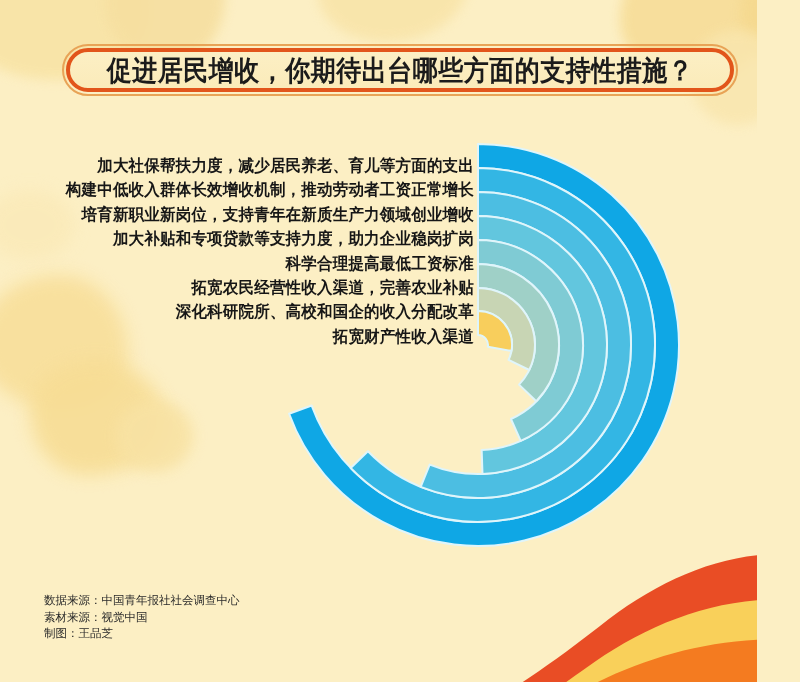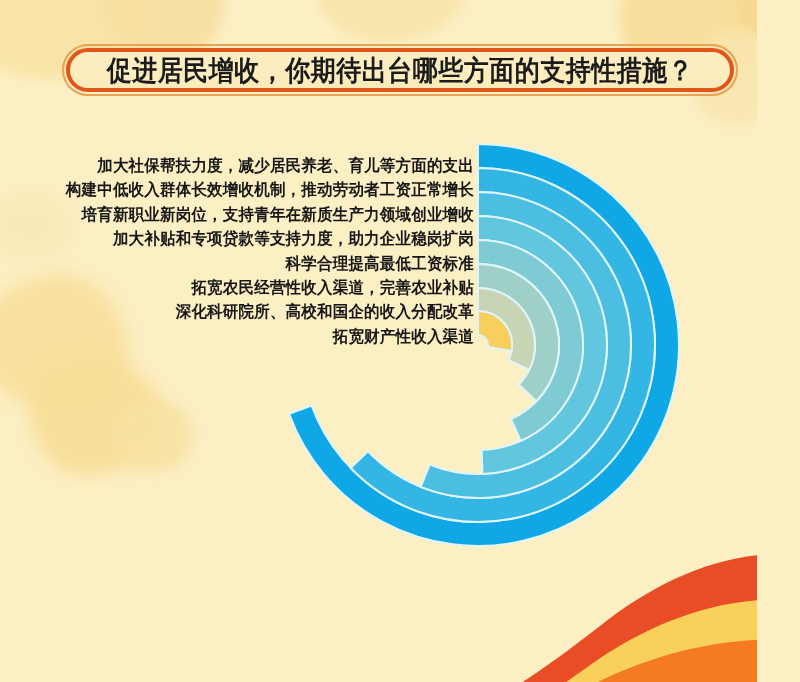--- a/index.html
+++ b/index.html
@@ -124,15 +124,18 @@
     <div class="label-row">构建中低收入群体长效增收机制，推动劳动者工资正常增长</div>
     <div class="label-row">培育新职业新岗位，支持青年在新质生产力领域创业增收</div>
     <div class="label-row">加大补贴和专项贷款等支持力度，助力企业稳岗扩岗</div>
     <div class="label-row">科学合理提高最低工资标准</div>
     <div class="label-row">拓宽农民经营性收入渠道，完善农业补贴</div>
     <div class="label-row">深化科研院所、高校和国企的收入分配改革</div>
     <div class="label-row">拓宽财产性收入渠道</div>
   </div>
 
   <div id="footer">
+    <div class="footer-row">数据来源：中国青年报社社会调查中心</div>
+    <div class="footer-row">素材来源：视觉中国</div>
+    <div class="footer-row">制图：王品芝</div>
   </div>
 
 </div>
 
 </body></html>

